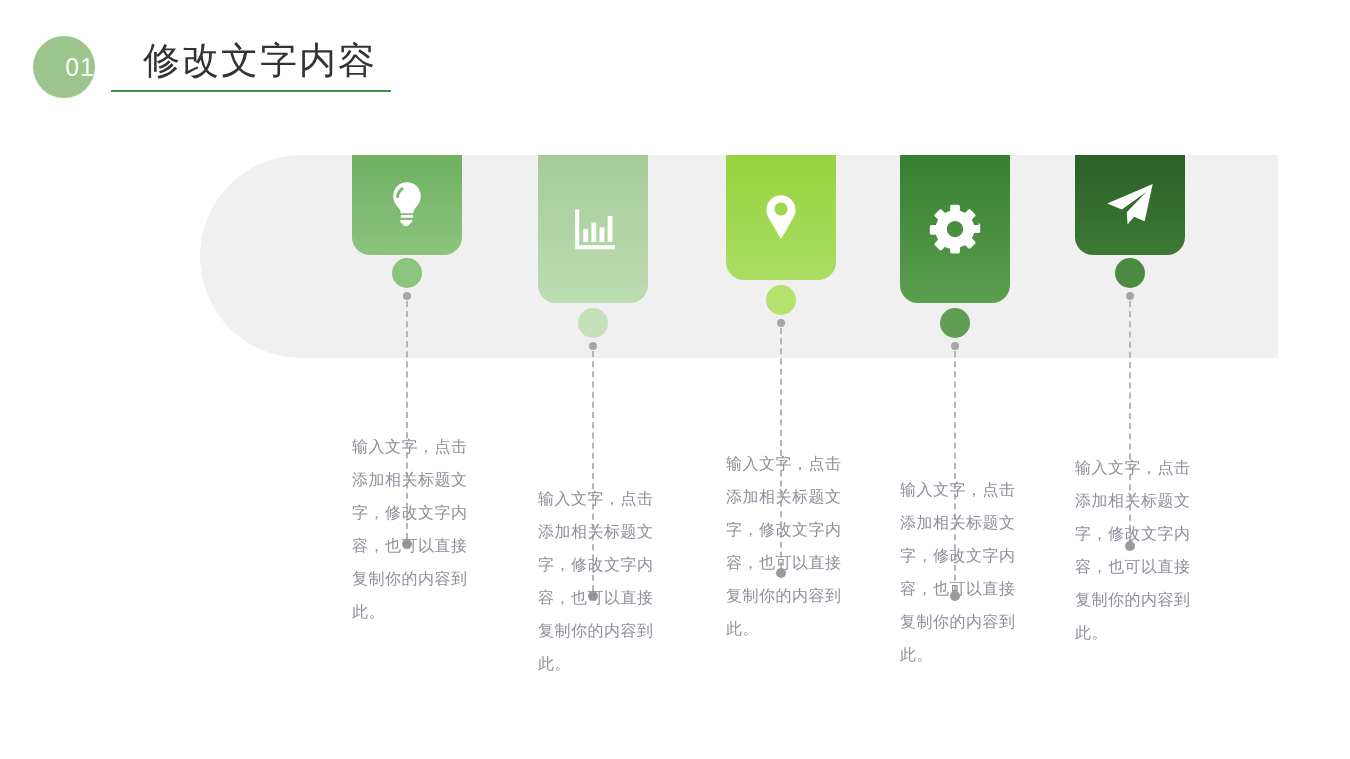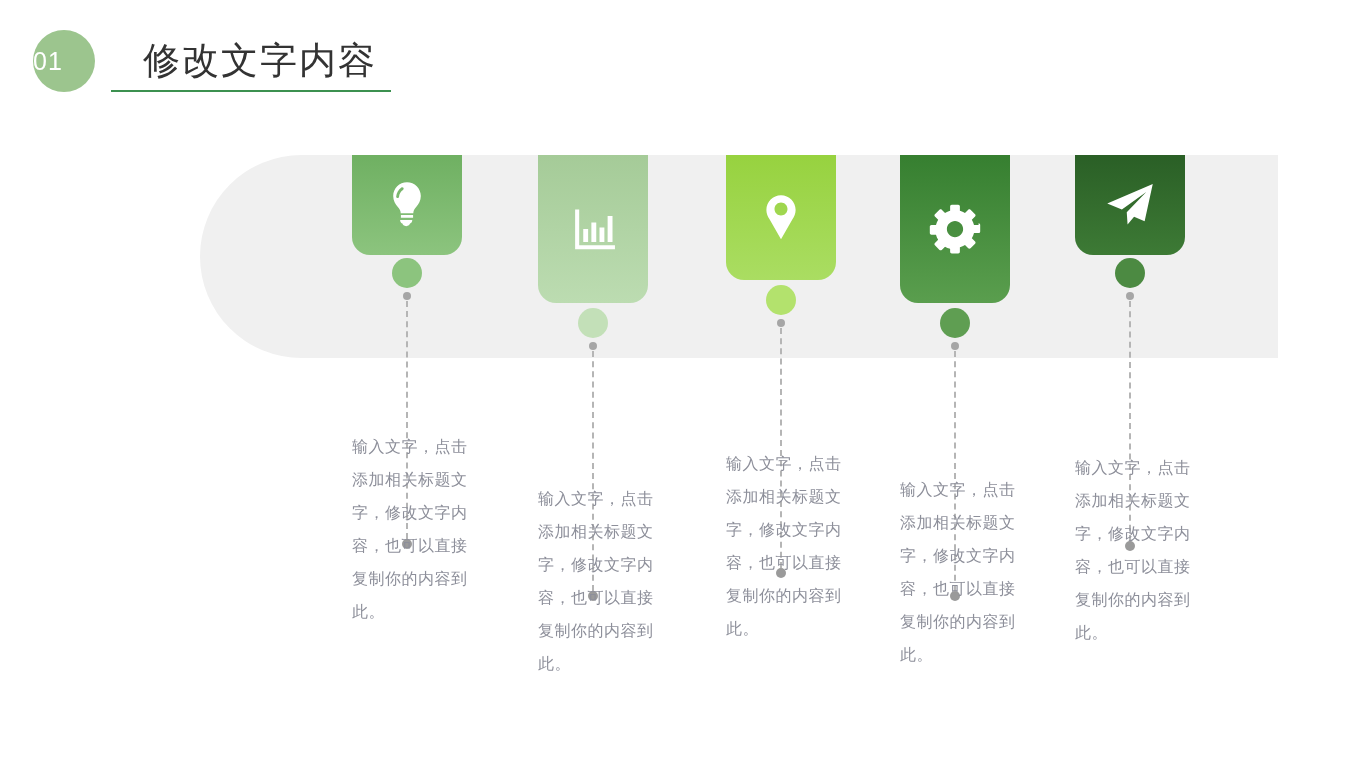--- a/index.html
+++ b/index.html
@@ -19,28 +19,28 @@
   #header {
     position: absolute;
     left: 0;
     top: 0;
     width: 1350px;
     height: 130px;
   }
   #step-badge {
     position: absolute;
     left: 33px;
-    top: 30px;
+    top: 36px;
     width: 62px;
     height: 62px;
     border-radius: 50%;
     background: #9cc58e;
     display: flex;
     align-items: center;
-    justify-content: flex-start;
+    justify-content: flex-end;
   }
   #step-badge-label {
     color: #ffffff;
     font-size: 25px;
     letter-spacing: 1px;
     font-family: "Liberation Sans", sans-serif;
   }
   #page-title {
     position: absolute;
     left: 143px;

